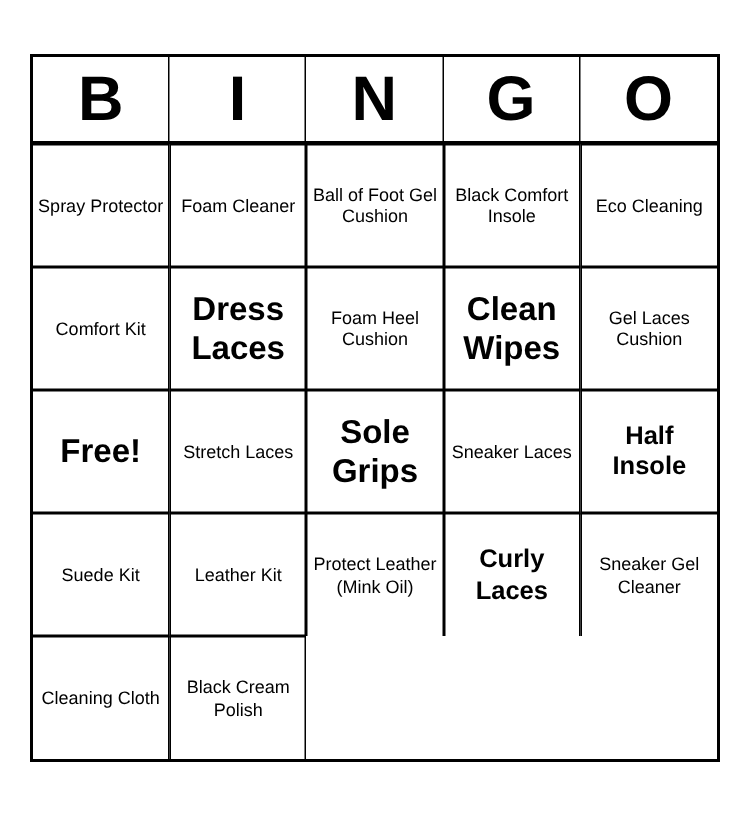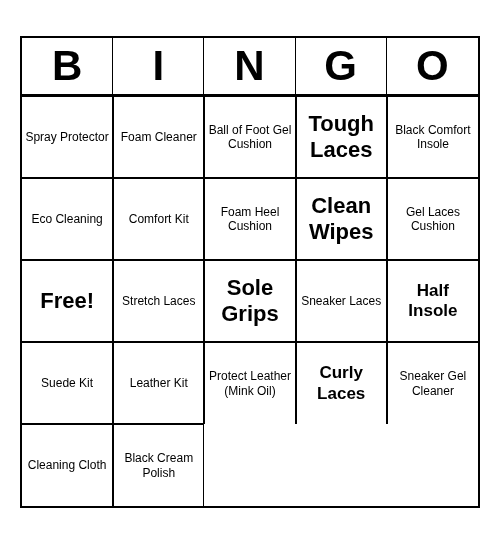--- a/index.html
+++ b/index.html
@@ -99,24 +99,24 @@
   <div class="bingo-letter">B</div>
       <div class="bingo-letter">I</div>
       <div class="bingo-letter">N</div>
       <div class="bingo-letter">G</div>
       <div class="bingo-letter">O</div>
     </div>
   <div class="bingo-grid">
   <div class="bingo-cell small-text">Spray Protector</div>
       <div class="bingo-cell small-text">Foam Cleaner</div>
       <div class="bingo-cell small-text">Ball of Foot Gel Cushion</div>
-      <div class="bingo-cell large-text">Tough Laces</div>
       <div class="bingo-cell small-text">Black Comfort Insole</div>
       <div class="bingo-cell small-text">Eco Cleaning</div>
       <div class="bingo-cell small-text">Comfort Kit</div>
+      <div class="bingo-cell large-text">Dress Laces</div>
       <div class="bingo-cell small-text">Foam Heel Cushion</div>
       <div class="bingo-cell large-text">Clean Wipes</div>
       <div class="bingo-cell small-text">Gel Laces Cushion</div>
       <div class="bingo-cell free">Free!</div>
       <div class="bingo-cell small-text">Stretch Laces</div>
       <div class="bingo-cell large-text">Sole Grips</div>
       <div class="bingo-cell small-text">Sneaker Laces</div>
       <div class="bingo-cell medium-text">Half Insole</div>
       <div class="bingo-cell small-text">Suede Kit</div>
       <div class="bingo-cell small-text">Leather Kit</div>

